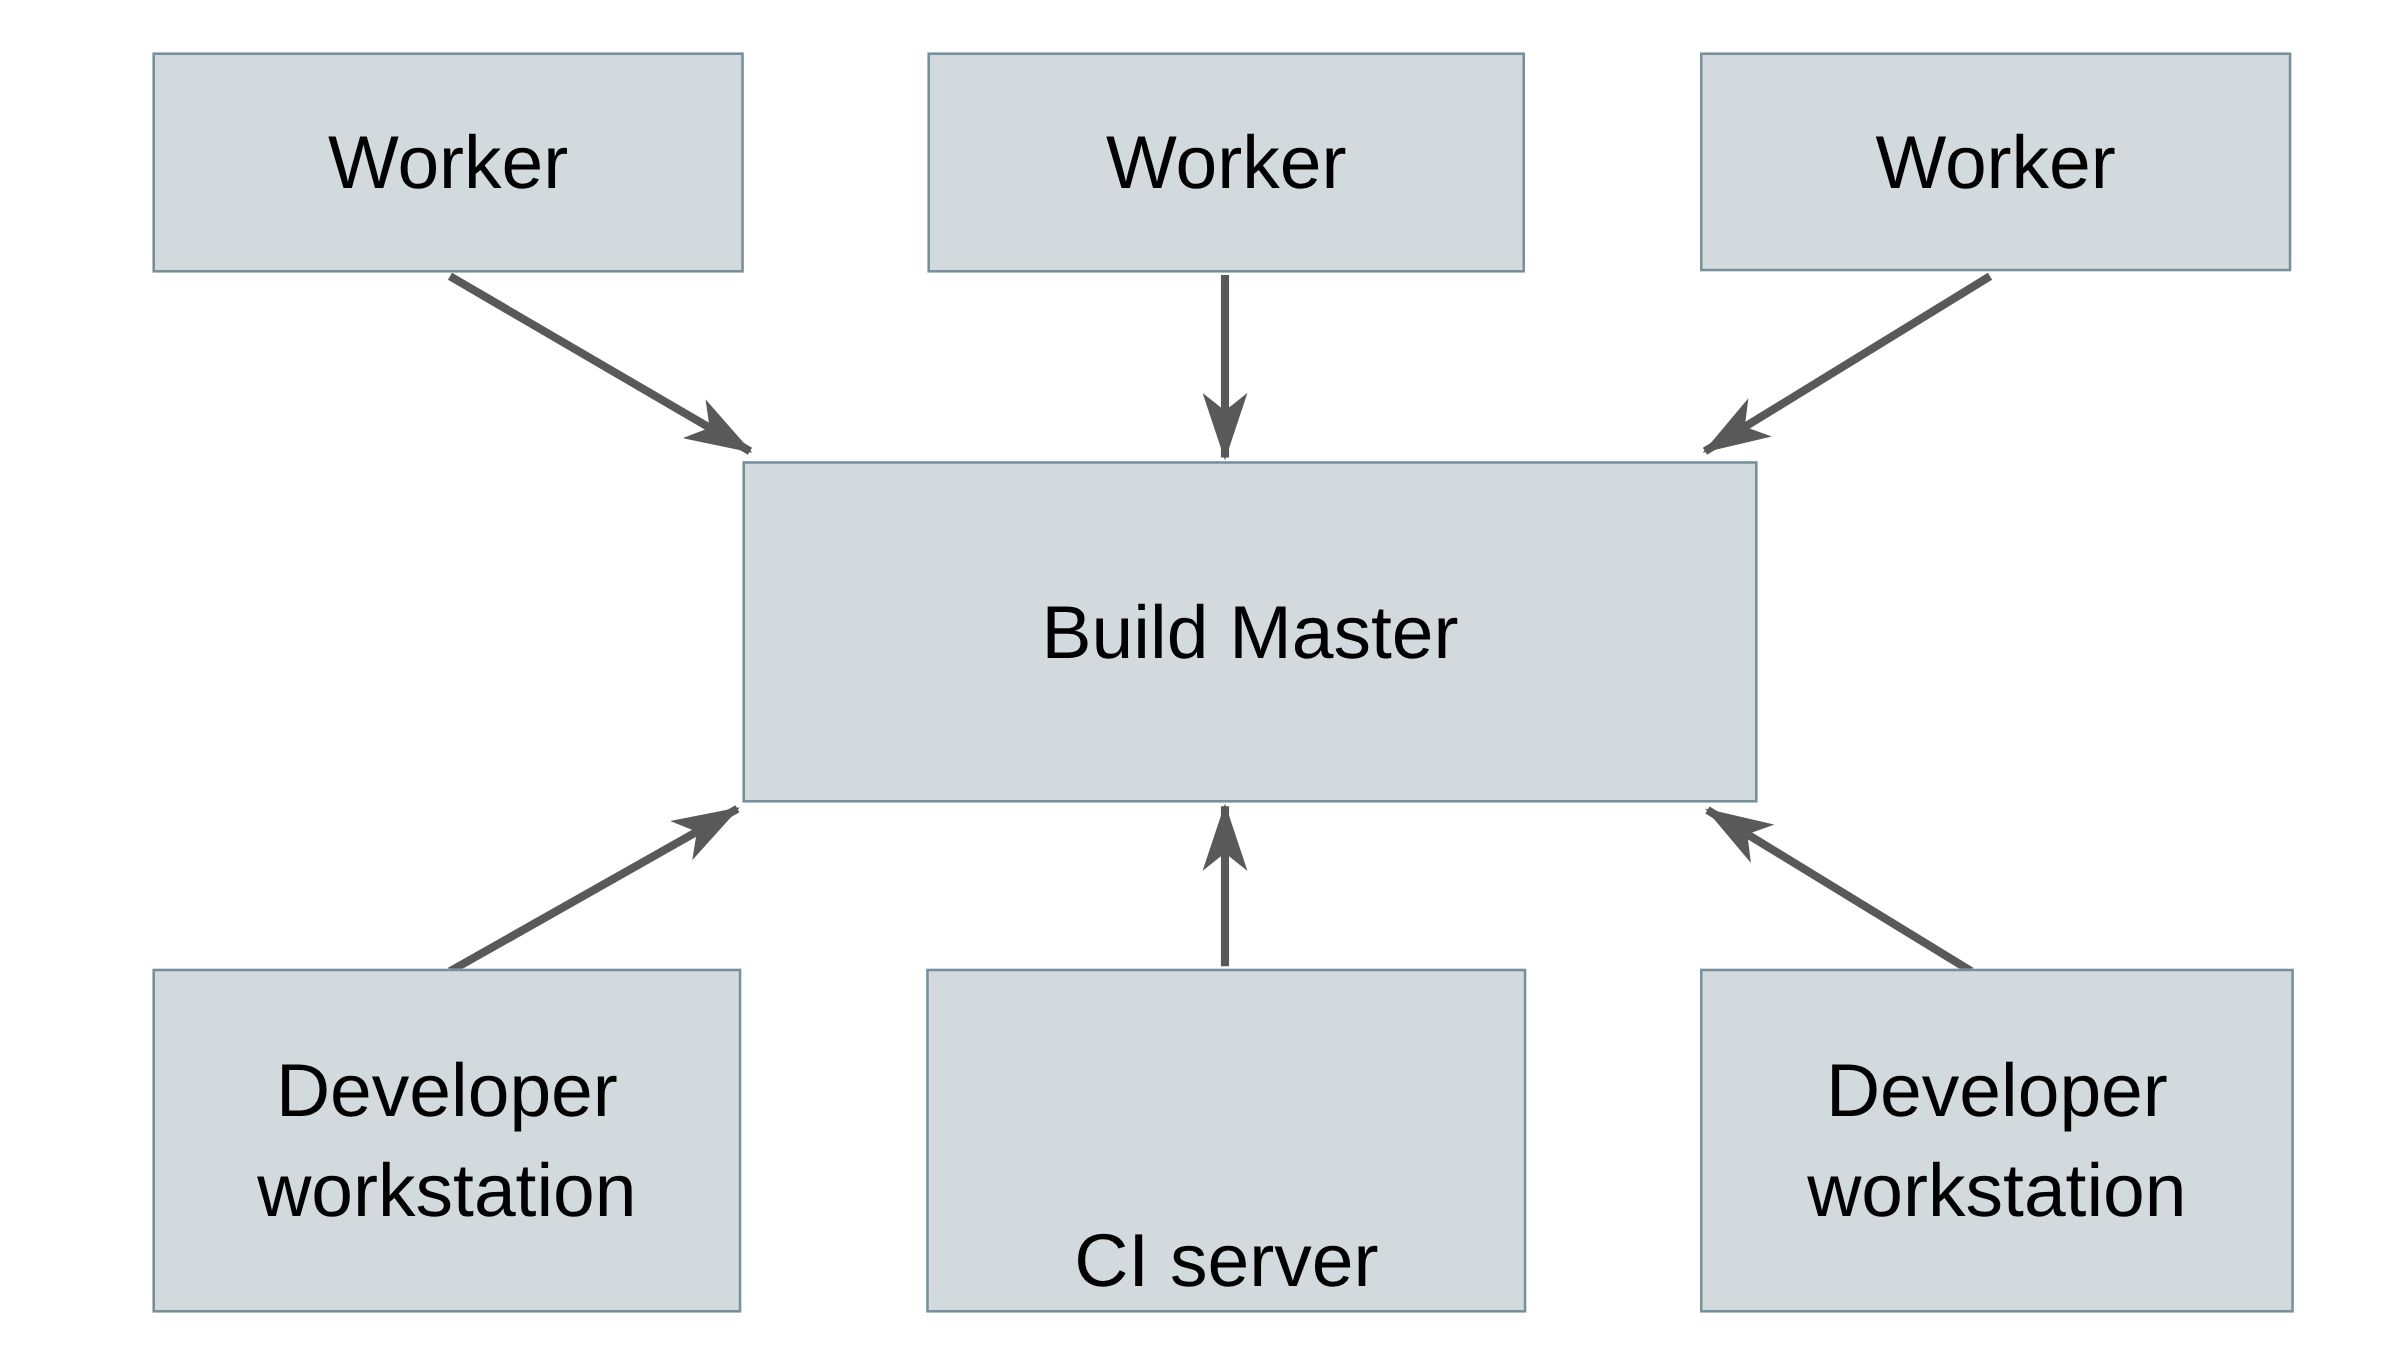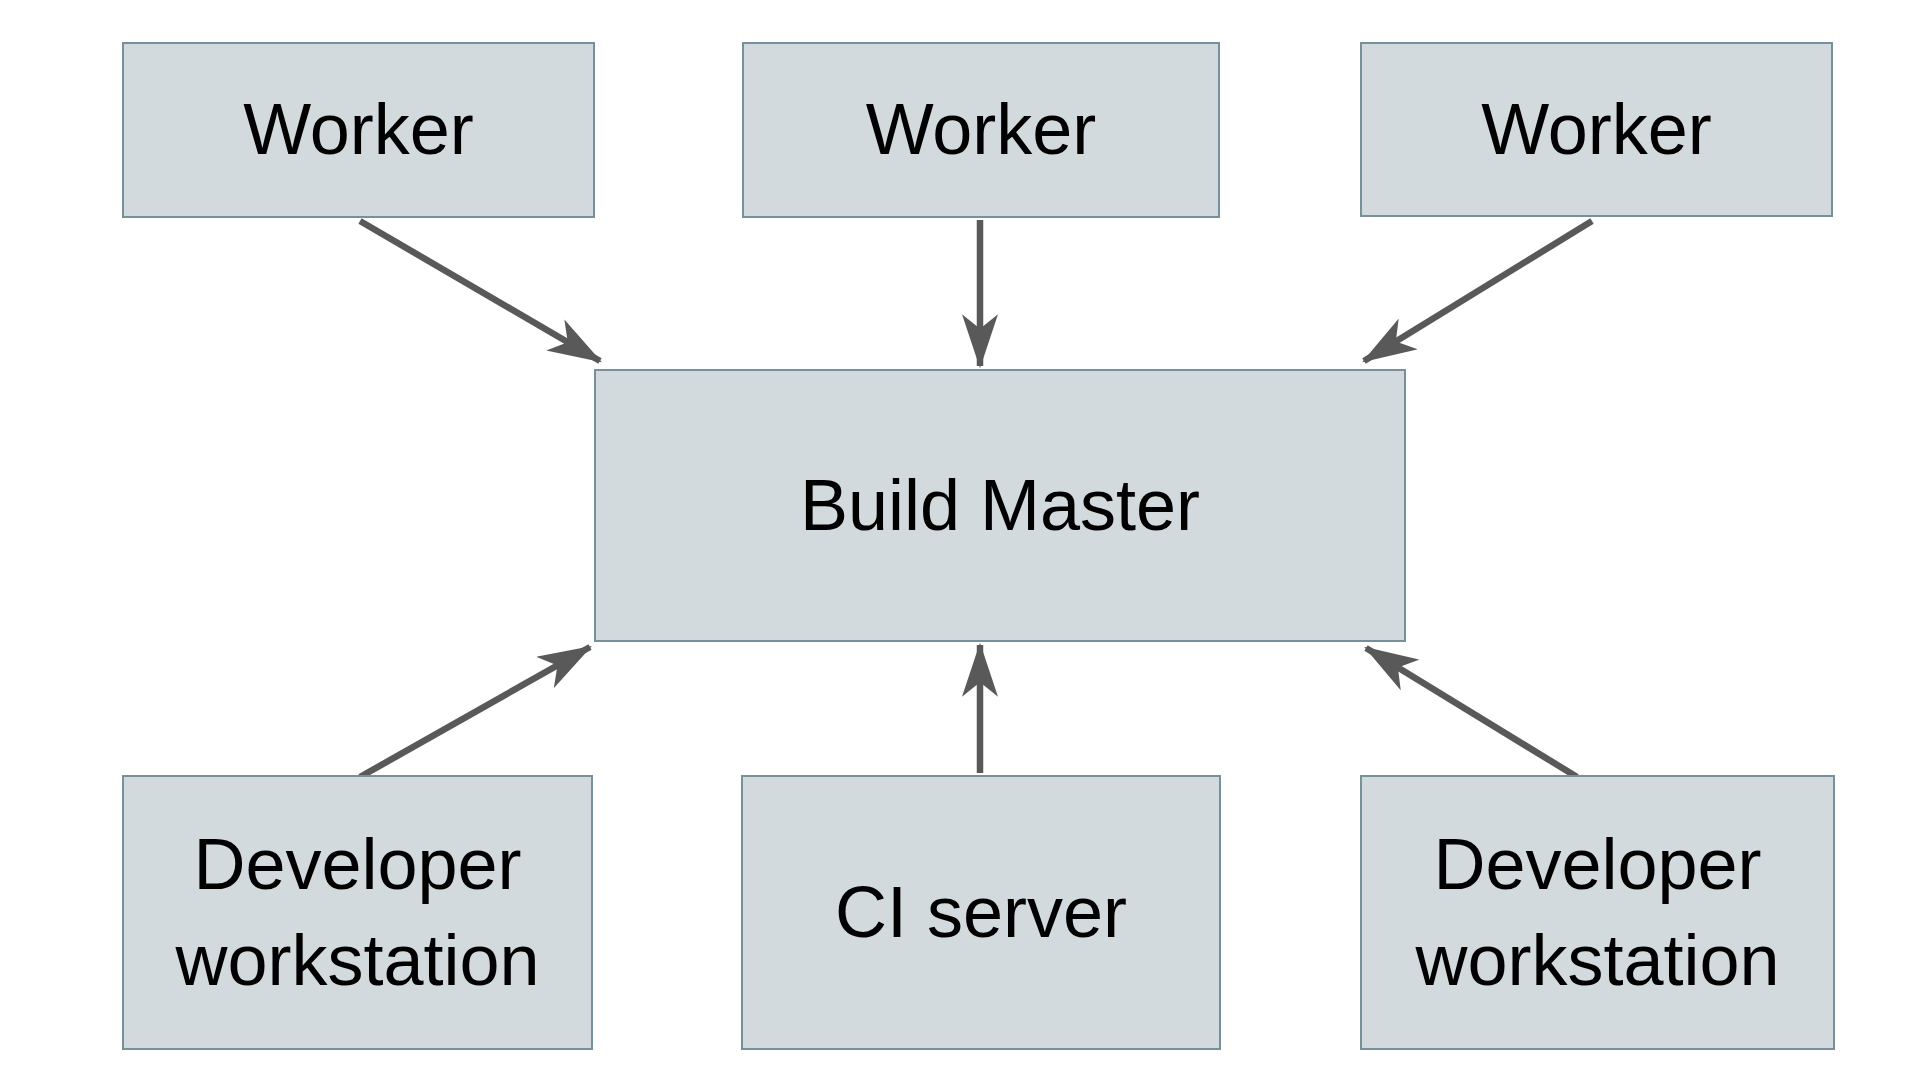--- a/index.html
+++ b/index.html
@@ -21,21 +21,21 @@
     position: absolute;
     display: flex;
     align-items: center;
     justify-content: center;
     text-align: center;
     box-sizing: border-box;
     border-style: solid;
     border-width: 2px;
   }
   .node .label {
-    font-size: 72px;
+    font-size: 60px;
     line-height: 1.32;
     letter-spacing: 0px;
     padding: 0 10px;
   }
 </style>
 </head>
 <body>
 
 <div class="canvas">
   <svg class="edges-layer" width="1910" height="1090" viewBox="0 0 1910 1090" xmlns="http://www.w3.org/2000/svg">
@@ -62,20 +62,20 @@
       </div>
       <div class="node" style="left: 1360px; top: 42px; width: 473px; height: 175px; background: rgb(211, 218, 221); border-color: rgb(118, 144, 156);">
         <span class="label" style="color: rgb(0, 0, 0);">Worker</span>
       </div>
       <div class="node" style="left: 594px; top: 369px; width: 812px; height: 273px; background: rgb(211, 218, 221); border-color: rgb(118, 144, 156);">
         <span class="label" style="color: rgb(0, 0, 0);">Build Master</span>
       </div>
       <div class="node" style="left: 122px; top: 775px; width: 471px; height: 275px; background: rgb(211, 218, 221); border-color: rgb(118, 144, 156);">
         <span class="label" style="color: rgb(0, 0, 0);">Developer workstation</span>
       </div>
-      <div class="node" style="left: 741px; top: 775px; width: 480px; height: 275px; background: rgb(211, 218, 221); border-color: rgb(118, 144, 156);">
+      <div class="node" style="left: 741px; top: 775px; width: 480px; height: 275px; background: rgb(211, 218, 221); border-color: rgb(118, 144, 156); align-items: flex-end;">
         <span class="label" style="color: rgb(0, 0, 0);">CI server</span>
       </div>
       <div class="node" style="left: 1360px; top: 775px; width: 475px; height: 275px; background: rgb(211, 218, 221); border-color: rgb(118, 144, 156);">
         <span class="label" style="color: rgb(0, 0, 0);">Developer workstation</span>
       </div>
     </div>
 </div>
 
 </body></html>

